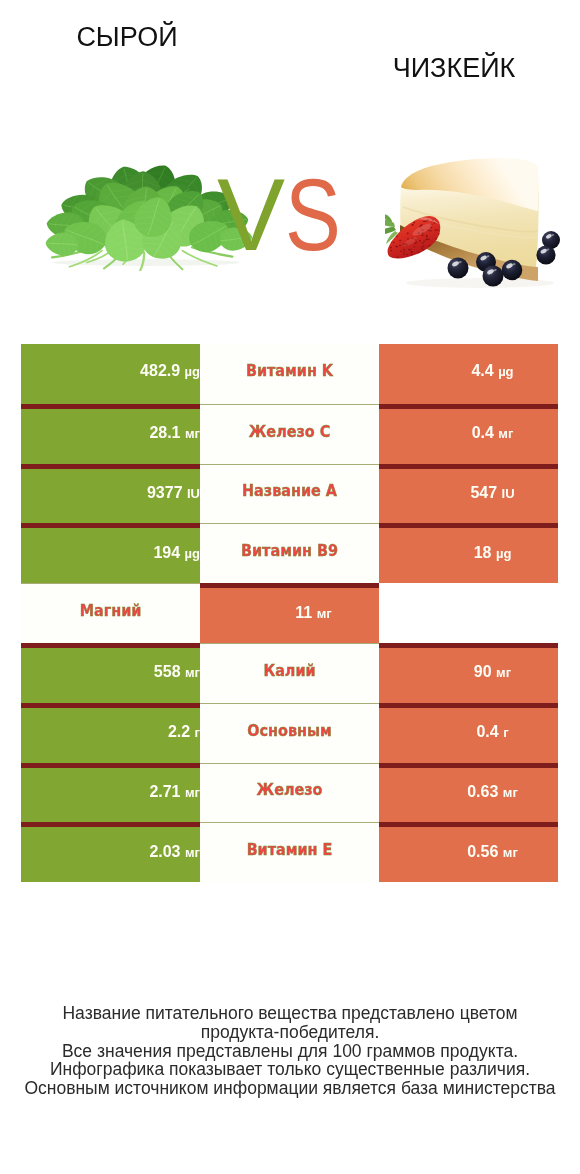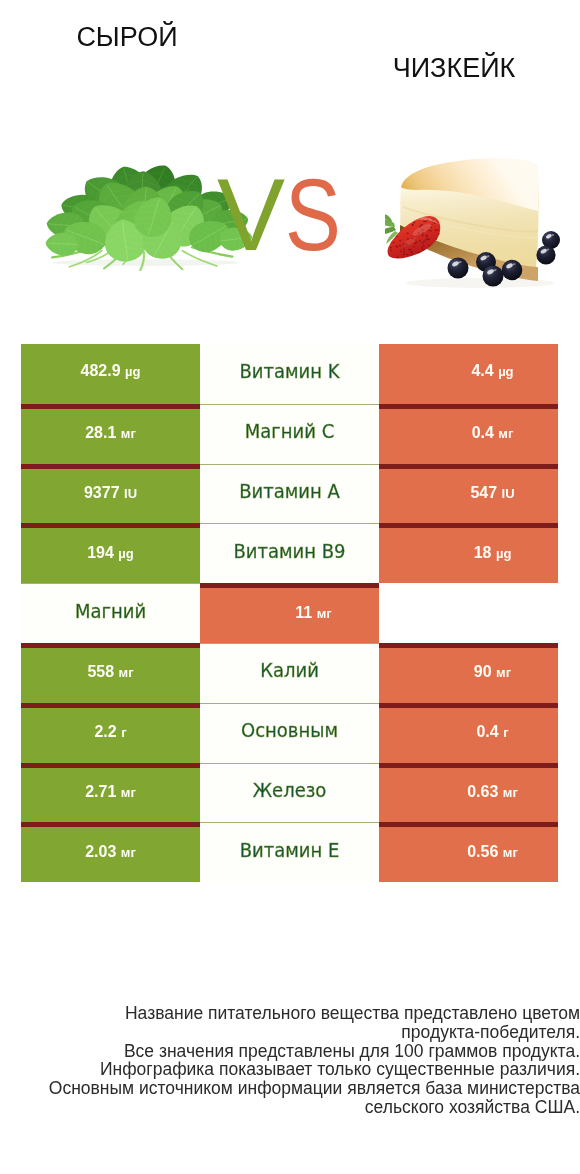--- a/index.html
+++ b/index.html
@@ -35,35 +35,35 @@
     font-weight: 400;
     white-space: nowrap;
   }
   .vs .v { color: #7fa32c; }
   .vs .s { color: #e0694a; display:inline-block; transform: scaleX(0.82); transform-origin: left center; }
 
   
   .table { position: absolute; left: 21px; top: 344px; width: 537px; }
   .row { display: flex; height: 59.8px; }
   .cell { display: flex; align-items: center; justify-content: center; height: 100%; padding-bottom: 6px; }
-  .c-left  { width: 179px; background: #81a632; color: #fdfdf6; }
+  .c-left  { width: 179px; background: #81a632; color: #fdfdf6; justify-content: flex-end; }
   .c-mid   { width: 179px; background: #fefefb; }
   .c-right { width: 179px; background: #e16f4b; color: #fdfdf6; padding-left: 48px; }
   .row + .row .c-left,
   .row + .row .c-right { border-top: 5px solid #7f1d1d; }
   .row + .row .c-mid   { border-top: 1px solid #a8ae75; }
 
   .val { font-size: 16px; font-weight: 700; letter-spacing: 0; white-space: nowrap; }
   .val .u { font-size: 13px; }
-  .nut { font-family: "DejaVu Sans Condensed", "DejaVu Sans", sans-serif; font-size: 20px; font-weight: 400; letter-spacing: 0; color: #14532d; -webkit-text-stroke: 0.4px #6e9031; }
+  .nut { font-family: "DejaVu Sans Condensed", "DejaVu Sans", sans-serif; font-size: 16px; font-weight: 700; letter-spacing: 0; color: #ef4444; -webkit-text-stroke: 0.4px #6e9031; }
 
   
   .footer {
     position: absolute; left: 0; top: 1004px; width: 580px;
-    text-align: right; color: #2b2b2b;
+    text-align: center; color: #2b2b2b;
     font-size: 17.5px; line-height: 18.75px;
   }
 </style>
 </head>
 <body>
 
 <div class="page">
 
   <div class="title title-left">
       <div>СЫРОЙ</div>
@@ -426,32 +426,32 @@
         </div>
         <div class="cell c-right">
           <span class="val">4.4 <span class="u">µg</span></span>
         </div>
       </div>
       <div class="row">
         <div class="cell c-left">
           <span class="val">28.1 <span class="u">мг</span></span>
         </div>
         <div class="cell c-mid">
-          <span class="nut">Магний C</span>
+          <span class="nut">Железо C</span>
         </div>
         <div class="cell c-right">
           <span class="val">0.4 <span class="u">мг</span></span>
         </div>
       </div>
       <div class="row">
         <div class="cell c-left">
           <span class="val">9377 <span class="u">IU</span></span>
         </div>
         <div class="cell c-mid">
-          <span class="nut">Витамин A</span>
+          <span class="nut">Название A</span>
         </div>
         <div class="cell c-right">
           <span class="val">547 <span class="u">IU</span></span>
         </div>
       </div>
       <div class="row">
         <div class="cell c-left">
           <span class="val">194 <span class="u">µg</span></span>
         </div>
         <div class="cell c-mid">
@@ -514,15 +514,14 @@
         </div>
       </div>
     </div>
 
   <div class="footer">
       <div>Название питательного вещества представлено цветом</div>
       <div>продукта-победителя.</div>
       <div>Все значения представлены для 100 граммов продукта.</div>
       <div>Инфографика показывает только существенные различия.</div>
       <div>Основным источником информации является база министерства</div>
-      <div>сельского хозяйства США.</div>
     </div>
 </div>
 
 </body></html>

